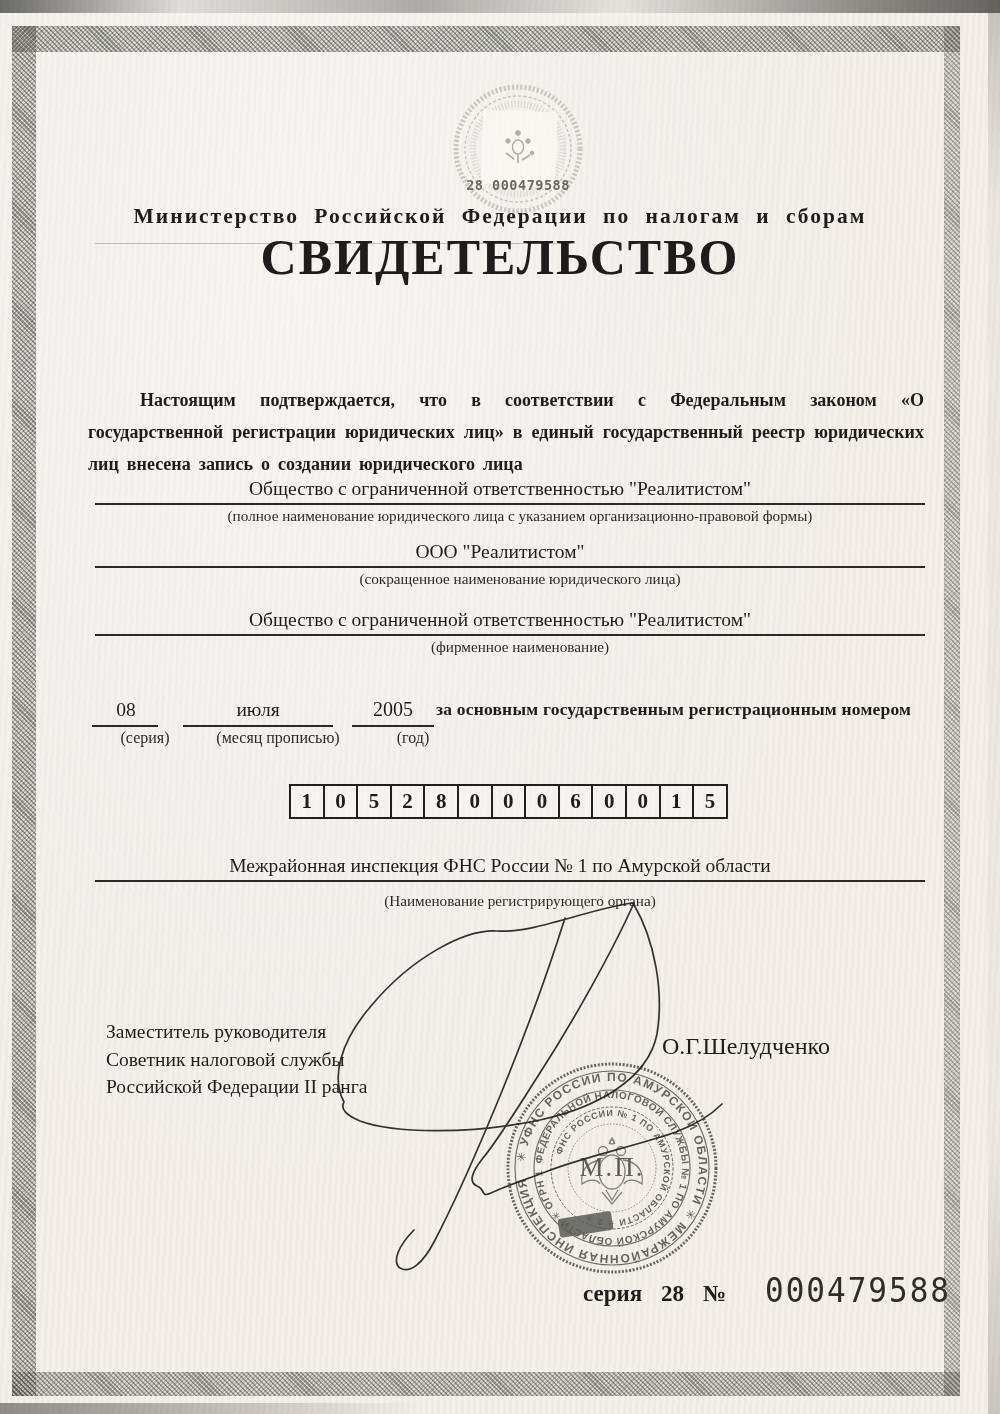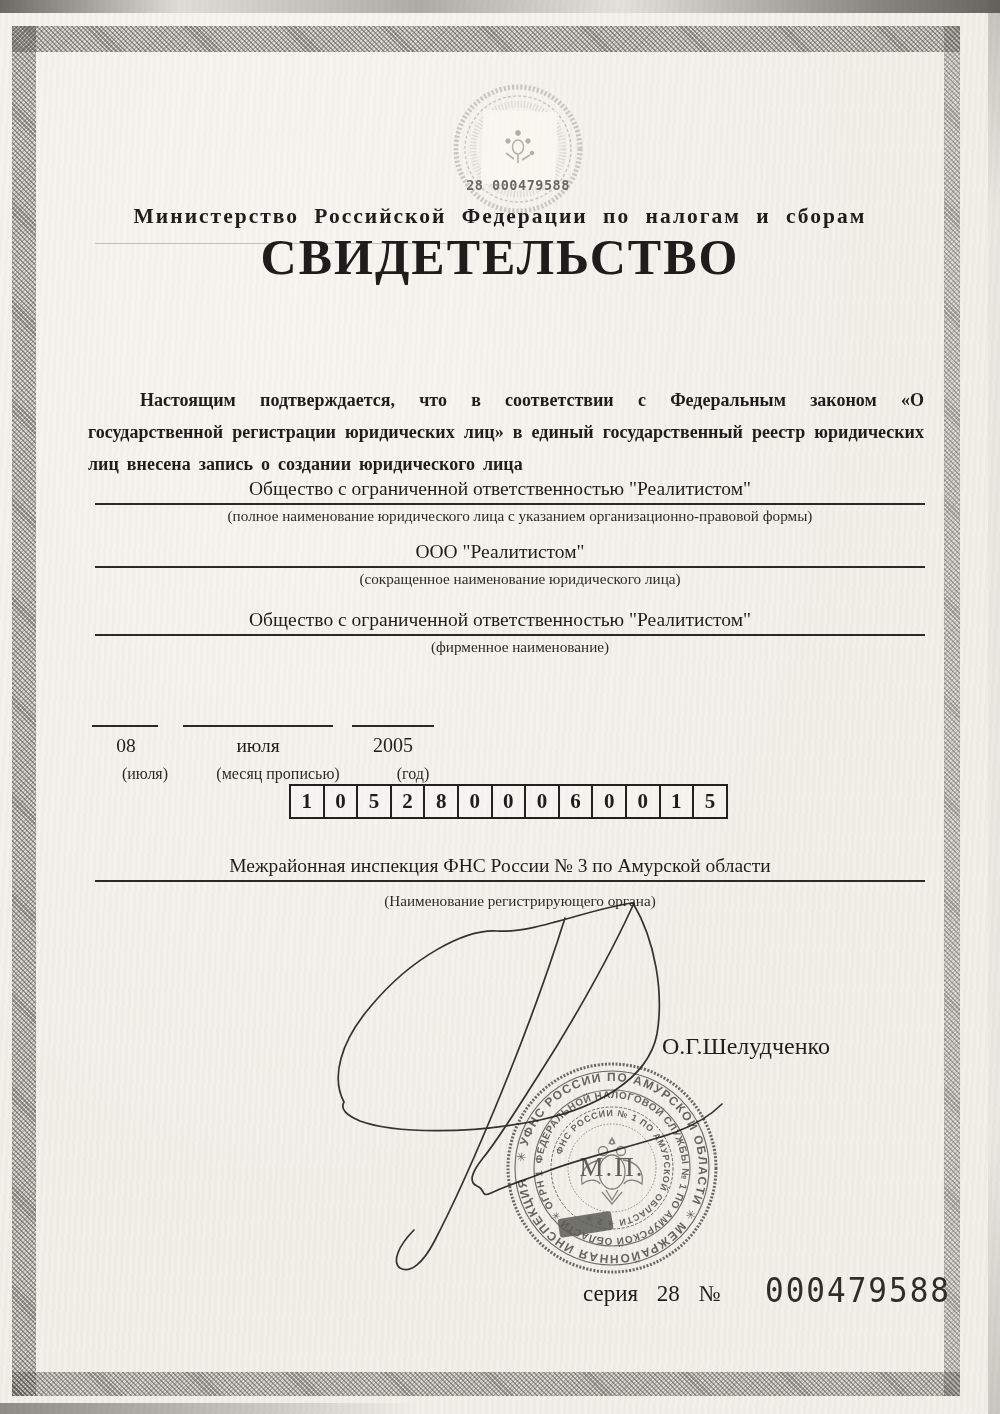--- a/index.html
+++ b/index.html
@@ -33,30 +33,30 @@
   .center{position:absolute;left:0;width:100%;text-align:center;}
   .ministry{top:204px;font-size:21.5px;font-weight:bold;letter-spacing:2px;word-spacing:8px;}
   .cert-title{top:228px;font-size:50px;font-weight:bold;letter-spacing:2px;}
   .cert-subtitle{top:336px;font-size:18px;font-weight:bold;letter-spacing:.3px;}
   .body-par{position:absolute;left:88px;top:384px;width:836px;font-size:18px;font-weight:bold;
     line-height:32px;text-align:justify;text-indent:52px;word-spacing:3.5px;}
   .field-value{font-size:19.5px;}
   .rule{position:absolute;height:1.6px;background:#2a2927;}
   .rule-wide{left:95px;width:830px;}
   .caption{font-size:15.2px;color:#2b2a26;padding-left:20px;}
-  .abs{position:absolute;margin-top:36px;}
+  .abs{position:absolute;}
   .tc{text-align:center;}
   .ogrn-intro{position:absolute;left:436px;top:699px;font-size:17.5px;font-weight:bold;letter-spacing:.2px;}
   .boxes{position:absolute;left:289px;top:784px;display:flex;}
   .cell{width:31.6px;height:31px;border:2px solid #21211e;margin-left:-2px;
     font-size:21px;font-weight:bold;text-align:center;line-height:31px;background:rgba(255,255,255,.25);}
   .cell:first-child{margin-left:0;}
   .sig-block{position:absolute;left:106px;top:1018px;font-size:19.5px;line-height:27.5px;}
   .signer{position:absolute;left:662px;top:1033px;width:200px;font-size:24px;}
-  .series{position:absolute;left:583px;top:1281px;font-size:23px;font-weight:normal;word-spacing:13px;}
+  .series{position:absolute;left:583px;top:1281px;font-size:23px;font-weight:bold;word-spacing:13px;}
   .cert-no{position:absolute;left:765px;top:1272px;font-family:"DejaVu Sans Mono", monospace;
     font-size:31px;letter-spacing:2px;color:#2e2d29;transform:scaleY(1.08);}
   svg text{font-family:"Liberation Sans","DejaVu Sans",sans-serif;}
   .overlay{position:absolute;left:0;top:0;pointer-events:none;}
 </style>
 </head>
 <body>
 
 <div class="page">
 
@@ -99,51 +99,57 @@
   <div class="center field-value" style="top:541px">ООО "Реалитистом"</div>
   <div class="rule rule-wide" style="top:566px"></div>
   <div class="center caption" style="top:570px">(сокращенное наименование юридического лица)</div>
 
   <div class="center field-value" style="top:609px">Общество с ограниченной ответственностью "Реалитистом"</div>
   <div class="rule rule-wide" style="top:634px"></div>
   <div class="center caption" style="top:638px">(фирменное наименование)</div>
 
   <div class="abs tc field-value" style="left:95px;top:699px;width:62px">08</div>
   <div class="rule" style="left:92px;top:725px;width:66px"></div>
-  <div class="abs tc caption" style="left:83px;top:729px;width:84px;font-size:16px">(июля)</div>
+  <div class="abs tc caption" style="left:83px;top:729px;width:84px;font-size:16px">(серия)</div>
 
   <div class="abs tc field-value" style="left:185px;top:699px;width:146px">июля</div>
   <div class="rule" style="left:183px;top:725px;width:150px"></div>
   <div class="abs tc caption" style="left:163px;top:729px;width:190px;font-size:16px">(месяц прописью)</div>
 
   <div class="abs tc field-value" style="left:352px;top:698px;width:82px;font-size:20px">2005</div>
   <div class="rule" style="left:352px;top:725px;width:82px"></div>
   <div class="abs tc caption" style="left:352px;top:729px;width:82px;font-size:16px">(год)</div>
 
+  <div class="ogrn-intro">за основным государственным регистрационным номером</div>
 
   <div class="boxes">
     <div class="cell">1</div>
     <div class="cell">0</div>
     <div class="cell">5</div>
     <div class="cell">2</div>
     <div class="cell">8</div>
     <div class="cell">0</div>
     <div class="cell">0</div>
     <div class="cell">0</div>
     <div class="cell">6</div>
     <div class="cell">0</div>
     <div class="cell">0</div>
     <div class="cell">1</div>
     <div class="cell">5</div>
   </div>
 
-  <div class="center field-value" style="top:855px">Межрайонная инспекция ФНС России № 3 по Амурской области</div>
+  <div class="center field-value" style="top:855px">Межрайонная инспекция ФНС России № 1 по Амурской области</div>
   <div class="rule rule-wide" style="top:880px"></div>
   <div class="center caption" style="top:892px">(Наименование регистрирующего органа)</div>
 
+  <div class="sig-block">
+    <div>Заместитель руководителя</div>
+    <div>Советник налоговой службы</div>
+    <div>Российской Федерации II ранга</div>
+  </div>
   <div class="signer">О.Г.Шелудченко</div>
 
   <svg class="overlay" style="left:497px;top:1053px;" width="230" height="230" viewBox="-115 -115 230 230">
     <defs>
       <path id="ringOuter" d="M -87 0 A 87 87 0 1 1 87 0 A 87 87 0 1 1 -87 0"></path>
       <path id="ringMid" d="M -70 0 A 70 70 0 1 1 70 0 A 70 70 0 1 1 -70 0"></path>
       <path id="ringInner" d="M -52 0 A 52 52 0 1 1 52 0 A 52 52 0 1 1 -52 0"></path>
     </defs>
     <g opacity=".82" style="filter:blur(.35px)" stroke="#4a4a44" fill="#45453f">
       <circle r="104" fill="none" stroke-width="3" stroke-dasharray="2,1.6"></circle>

